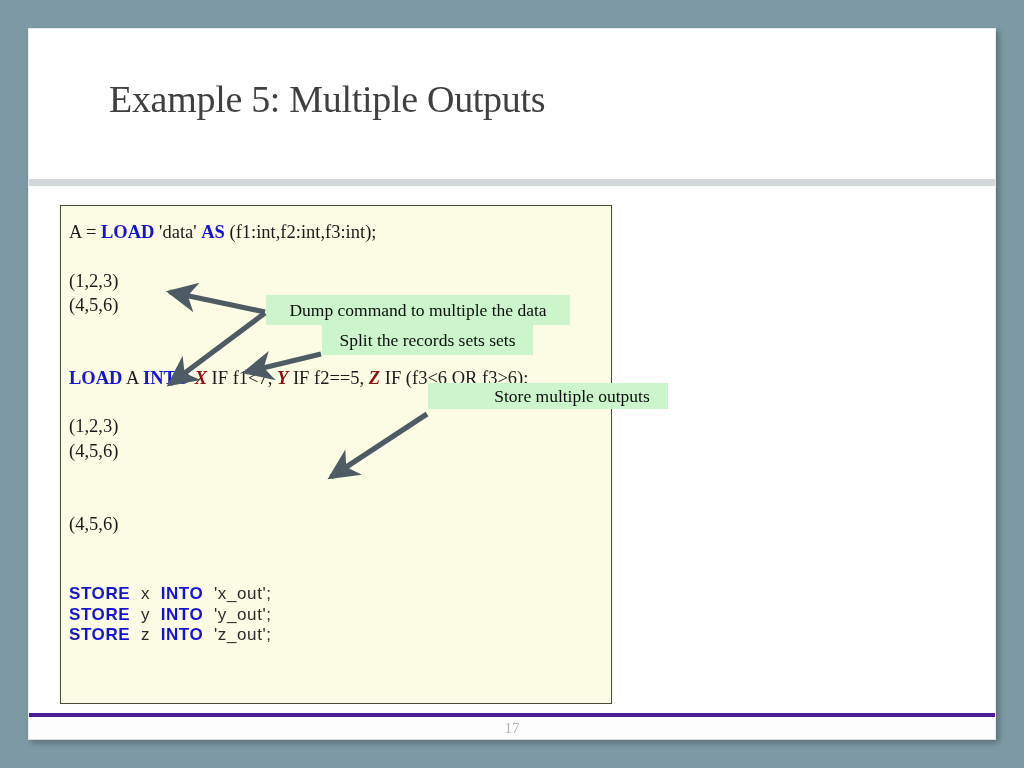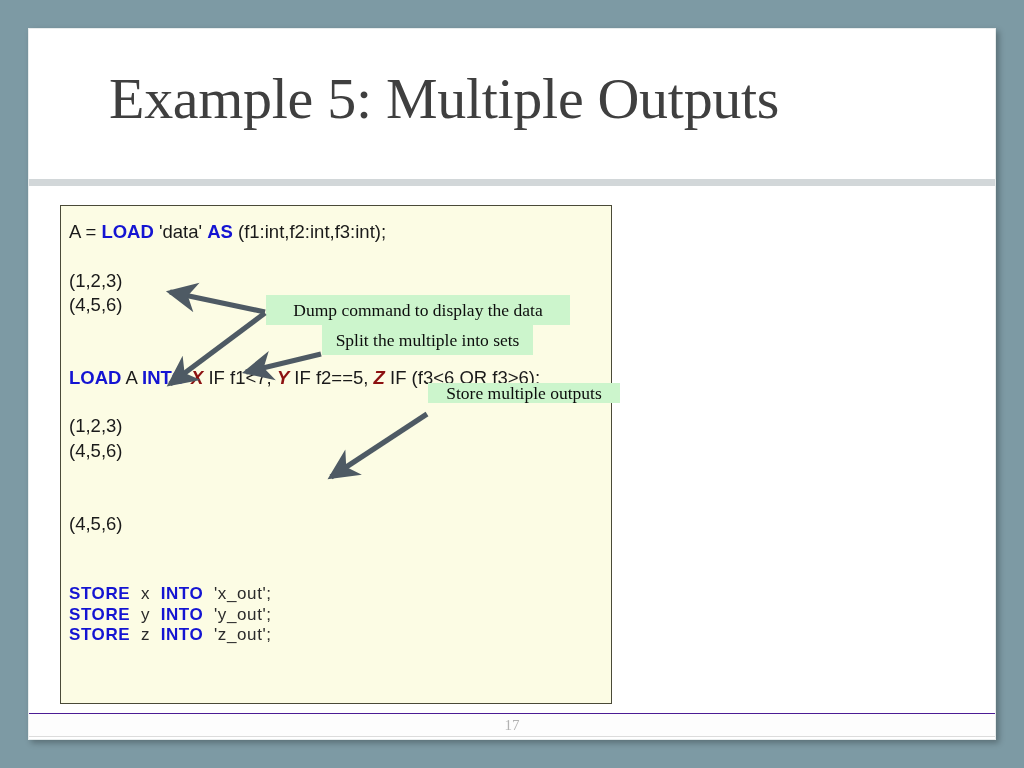--- a/index.html
+++ b/index.html
@@ -33,21 +33,21 @@
     left: 0;
     top: 0;
     width: 100%;
     height: 150px;
   }
   #page-title {
     position: absolute;
     left: 80px;
     top: 38px;
     font-family: "Liberation Serif", serif;
-    font-size: 58px;
+    font-size: 38px;
     line-height: 64px;
     color: #3f3f3f;
     white-space: nowrap;
     letter-spacing: -0.3px;
   }
 
   
   #title-divider {
     position: absolute;
     left: 0;
@@ -63,21 +63,21 @@
     left: 31px;
     top: 176px;
     width: 552px;
     height: 499px;
     background: #fcfce4;
     border: 1px solid #4a4a38;
     box-sizing: border-box;
     padding: 14px 0 0 8px;
   }
   .code-line {
-    font-family: Liberation Sans, sans-serif;
+    font-family: Liberation Serif, serif;
     font-size: 18.5px;
     line-height: 24.3px;
     color: #1a1a1a;
     white-space: pre;
     height: 24.3px;
   }
   .code-line.blank {
     height: 24.3px;
   }
   .kw {
@@ -111,41 +111,41 @@
     font-size: 17.5px;
     color: #0d0d0d;
     display: flex;
     align-items: center;
     justify-content: center;
     white-space: nowrap;
     z-index: 5;
   }
   #callout-split  { left: 293px; top: 296px; width: 211px; height: 30px; }
   #callout-dump   { left: 237px; top: 266px; width: 304px; height: 30px; }
-  #callout-store  { left: 399px; top: 354px; width: 192px; height: 20px; }
+  #callout-store  { left: 399px; top: 354px; width: 192px; height: 26px; padding-left: 48px; }
 
   
   #arrow-layer {
     position: absolute;
     left: 0;
     top: 0;
     width: 968px;
     height: 712px;
     pointer-events: none;
     z-index: 6;
   }
 
   
   #footer-band {
     position: absolute;
     left: 0;
     top: 684px;
     width: 100%;
     height: 22px;
-    border-top: 1px solid #4c1d95;
+    border-top: 4px solid #4c1d95;
     border-bottom: 1px solid #dcdcdc;
     background: #fdfdfd;
   }
   #page-number {
     position: absolute;
     left: 0;
     top: 0;
     width: 100%;
     text-align: center;
     line-height: 22px;
@@ -178,22 +178,22 @@
       <div class="code-line blank">&nbsp;</div>
       <div class="code-line blank">&nbsp;</div>
       <div class="code-line"><span>(4,5,6)</span></div>
       <div class="code-line blank">&nbsp;</div>
       <div class="code-line blank">&nbsp;</div>
       <div class="mono-line"><span class="kw">STORE</span><span>  x  </span><span class="kw">INTO</span><span>  'x_out';</span></div>
       <div class="mono-line"><span class="kw">STORE</span><span>  y  </span><span class="kw">INTO</span><span>  'y_out';</span></div>
       <div class="mono-line"><span class="kw">STORE</span><span>  z  </span><span class="kw">INTO</span><span>  'z_out';</span></div>
     </div>
 
-  <div class="callout" id="callout-split">Split the multiple into sets</div>
-  <div class="callout" id="callout-dump">Dump command to display the data</div>
+  <div class="callout" id="callout-split">Split the records sets sets</div>
+  <div class="callout" id="callout-dump">Dump command to multiple the data</div>
   <div class="callout" id="callout-store">Store multiple outputs</div>
 
   <svg id="arrow-layer" viewBox="0 0 968 712">
     <defs>
       <marker id="ah" markerWidth="7" markerHeight="7" refX="5.6" refY="3.5" orient="auto" markerUnits="strokeWidth">
         <path d="M6.4,3.5 L0.4,6.4 L2.1,3.5 L0.4,0.6 Z" fill="#4e5a64"></path>
       </marker>
     </defs>
     <line x1="292" y1="325" x2="217" y2="343" stroke="#4e5a64" stroke-width="5.2" marker-end="url(#ah)"></line>
     <line x1="236" y1="283" x2="141" y2="263" stroke="#4e5a64" stroke-width="5.2" marker-end="url(#ah)"></line>

